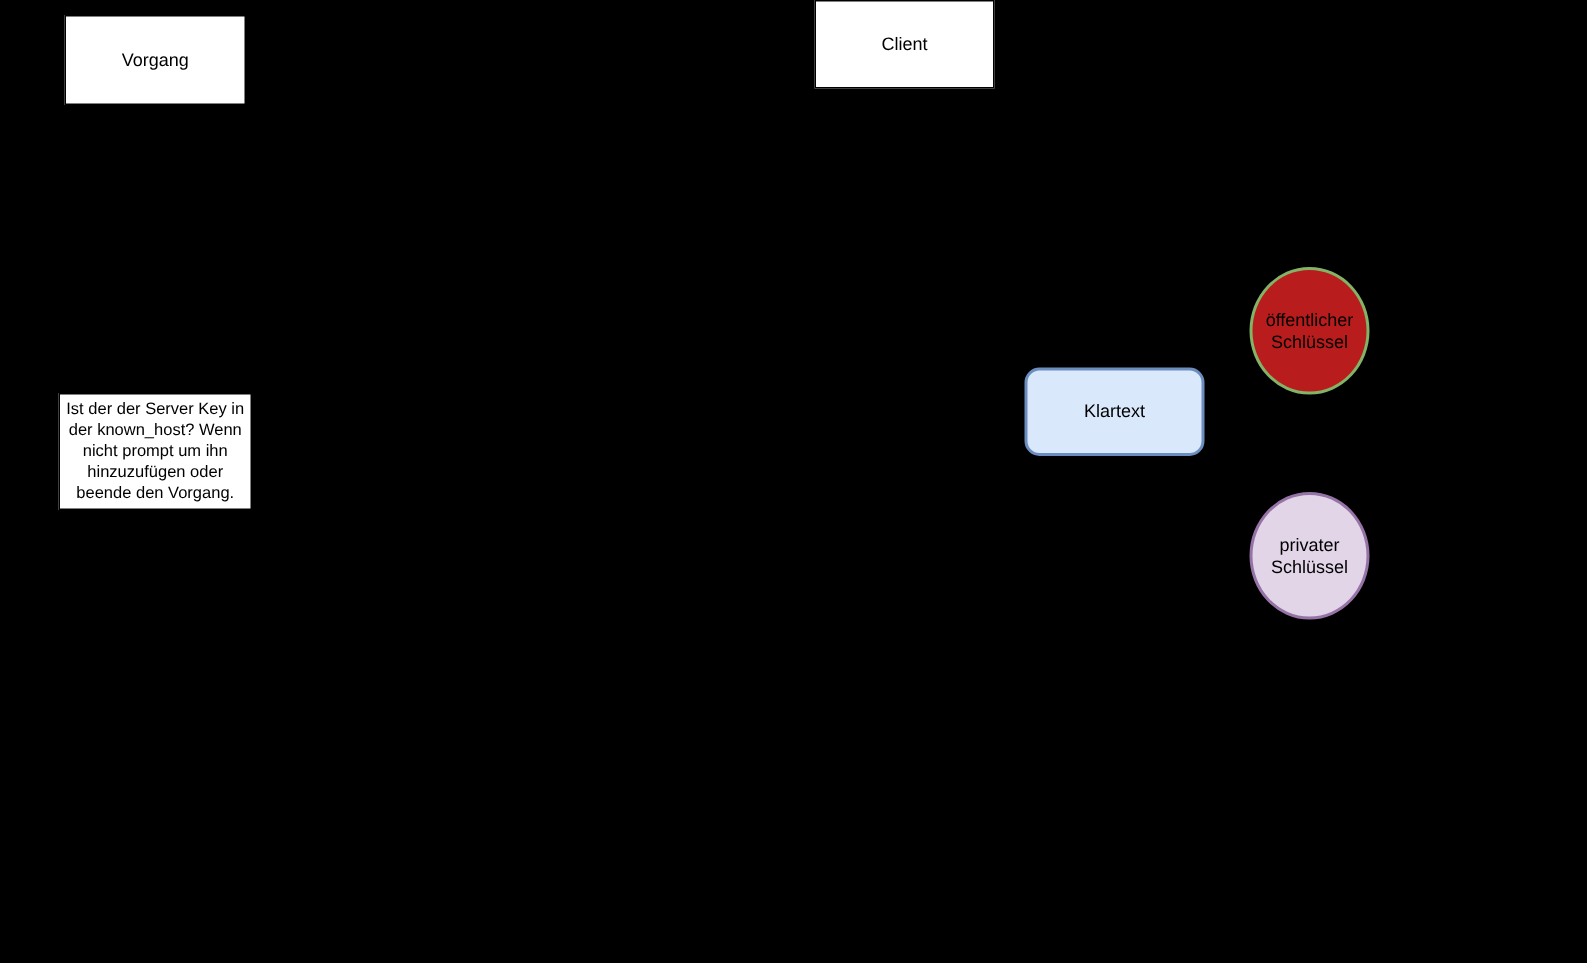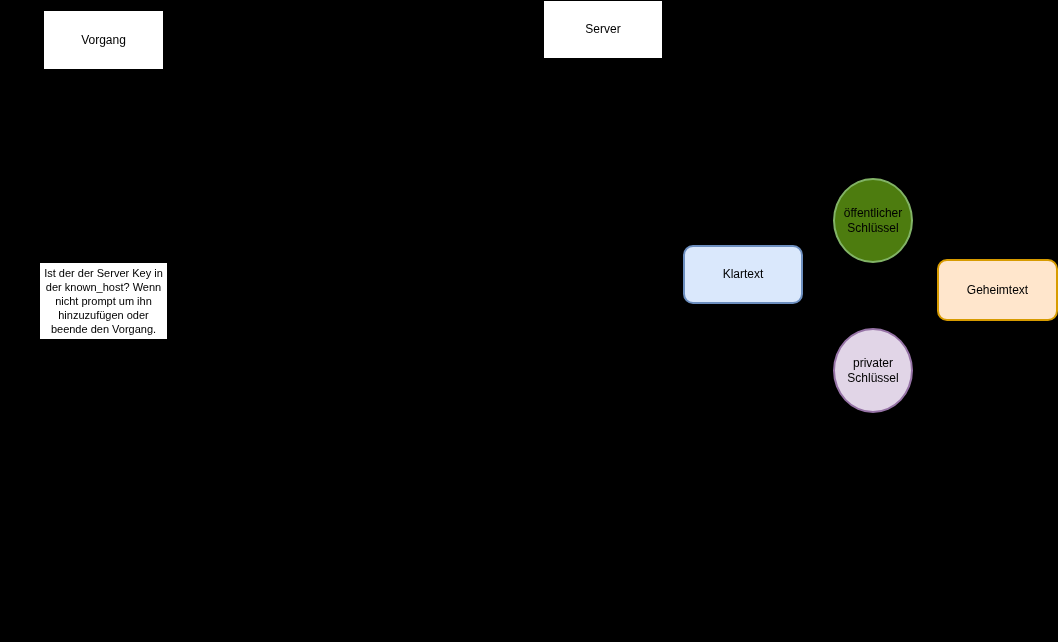--- a/index.html
+++ b/index.html
@@ -63,38 +63,35 @@
 </head>
 <body>
 
 <div id="canvas">
 
   <div class="node box-plain" style="left:43px; top:10px; width:121px; height:60px;">
     <span class="node-label">Vorgang</span>
   </div>
 
   <div class="node box-plain" style="left:543px; top:0px; width:120px; height:59px;">
-    <span class="node-label">Server</span>
+    <span class="node-label">Client</span>
   </div>
 
   <div class="node box-note" style="left:39px; top:262px; width:129px; height:78px;">
     <span class="node-label">Ist der der Server Key in der known_host? Wenn nicht prompt um ihn hinzuzufügen oder beende den Vorgang.</span>
   </div>
 
-  <div class="node ellipse" style="left:833px; top:178px; width:80px; height:85px; background:#4d7c0f; border-color:#82b366;">
+  <div class="node ellipse" style="left:833px; top:178px; width:80px; height:85px; background:#b91c1c; border-color:#82b366;">
     <span class="node-label">öffentlicher
 Schlüssel</span>
   </div>
 
   <div class="node ellipse" style="left:833px; top:328px; width:80px; height:85px; background:#e1d5e7; border-color:#9673a6;align-items:center;">
     <span class="node-label">privater
 Schlüssel</span>
   </div>
 
   <div class="node box-round" style="left:683px; top:245px; width:120px; height:59px; background:#dae8fc; border-color:#6c8ebf;justify-content:center;">
     <span class="node-label">Klartext</span>
   </div>
 
-  <div class="node box-round" style="left:937px; top:259px; width:121px; height:62px; background:#ffe6cc; border-color:#d79b00;">
-    <span class="node-label">Geheimtext</span>
-  </div>
 
 </div>
 
 </body></html>

